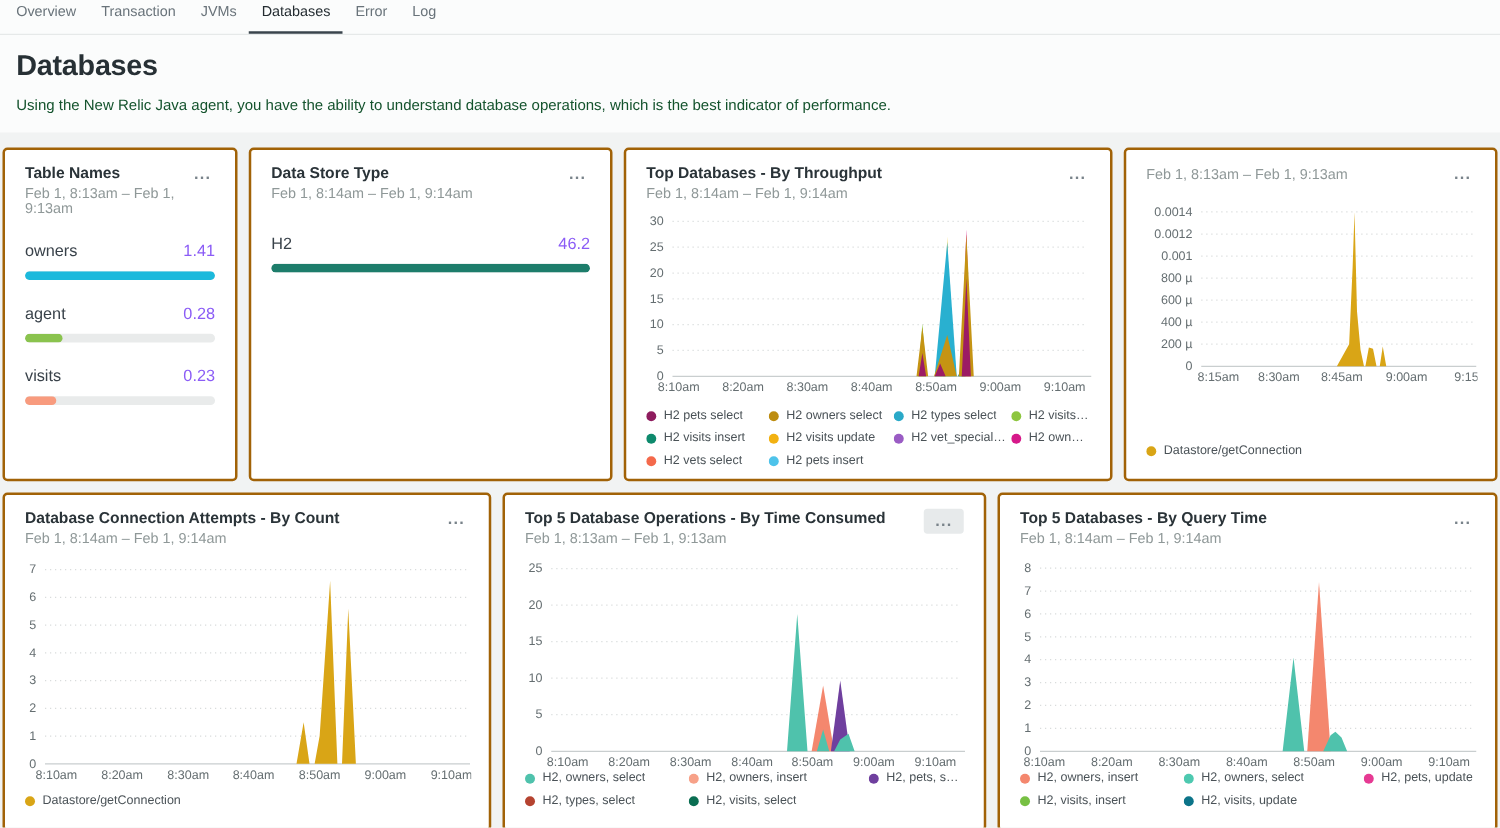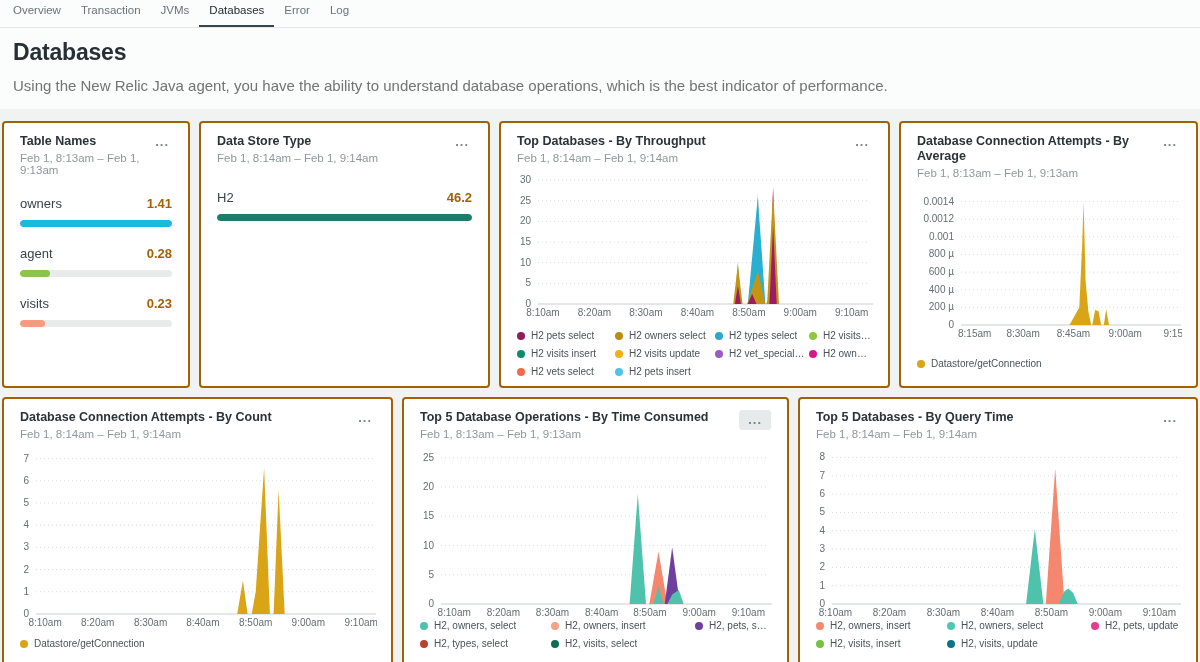--- a/index.html
+++ b/index.html
@@ -16,21 +16,21 @@
     height:28px; display:flex; align-items:stretch; padding-left:3px;
   }
   .tab {
     font-size:11.5px; color:#69737a; padding:4px 10px 1px; cursor:pointer;
     border-bottom:2px solid transparent; line-height:13px; white-space:nowrap;
   }
   .tab.active { color:#242c31; border-bottom-color:#3a444c; }
   
   .page-header { background:#fbfcfc; padding:11px 13px 15px; }
   .page-title { font-size:23px; font-weight:700; margin:0 0 11px; color:#273035; letter-spacing:-0.2px; }
-  .page-subtitle { font-size:15px; color:#737373; margin:0; }
+  .page-subtitle { font-size:12px; color:#14532d; margin:0; }
   
   main { padding:12px 2px 0; }
   .row { display:grid; gap:9px; margin-bottom:9px; }
   .row1 { grid-template-columns:188px 291px 391px 1fr; height:267px; }
   .row2 { grid-template-columns:391px 387px 1fr; height:271px; }
   .card {
     background:#fff; border:2px solid #a16207; border-radius:4px;
     padding:11px 16px 9px; display:flex; flex-direction:column; overflow:hidden;
   }
   .card-head { display:flex; justify-content:space-between; align-items:flex-start; }
@@ -39,21 +39,21 @@
   .menu-btn {
     border:none; background:none; color:#79838a; font-size:13px; font-weight:700;
     letter-spacing:1px; cursor:pointer; padding:0 3px; height:16px; line-height:10px; border-radius:3px;
   }
   .menu-btn.pressed { background:#e7eaeb; padding:2px 9px; height:20px; }
   
   .bar-list { margin-top:20px; }
   .bar-list.single { margin-top:26px; }
   .bar-row { margin-bottom:19px; }
   .bar-top { display:flex; justify-content:space-between; font-size:13px; color:#39424a; margin-bottom:9px; }
-  .bar-value { color:#a16207;font-weight:bold; }
+  .bar-value { color:#8b5cf6; }
   .bar-track { height:7px; background:#e9ebeb; border-radius:4px; overflow:hidden; }
   .bar-fill { height:100%; border-radius:4px; }
   
   .chart { width:100%; margin-top:4px; }
   .row1 .chart { height:158px; }
   .row2 .chart { height:186px; }
   svg { display:block; overflow:hidden; }
   
   .legend { display:grid; row-gap:7px; column-gap:4px; margin-top:9px; font-size:10px; color:#4a5257; }
   .legend.bottom { margin-top:auto; margin-bottom:8px; }
@@ -224,21 +224,20 @@
           <div class="legend-item">
             <span class="dot" style="background: rgb(78, 195, 234);"></span>
             <span class="legend-label">H2 pets insert</span>
           </div>
         </div>
     </article>
 
     <article class="card">
       <div class="card-head">
         <div>
-          <div class="card-title">Database Connection Attempts - By Average</div>
           <div class="card-date">Feb 1, 8:13am – Feb 1, 9:13am</div>
         </div>
         <button class="menu-btn">...</button>
       </div>
       <div class="chart">
           <svg width="265" height="158">
             <line x1="44" y1="18.578947368421055" x2="261" y2="18.578947368421055" stroke="#d9dcdc" stroke-width="1" stroke-dasharray="1 3"></line>
             <text x="37" y="21.578947368421055" text-anchor="end" fill="#656e71" font-size="10px">0.0014</text>
             <line x1="44" y1="36.21052631578949" x2="261" y2="36.21052631578949" stroke="#d9dcdc" stroke-width="1" stroke-dasharray="1 3"></line>
             <text x="37" y="39.21052631578949" text-anchor="end" fill="#656e71" font-size="10px">0.0012</text>

